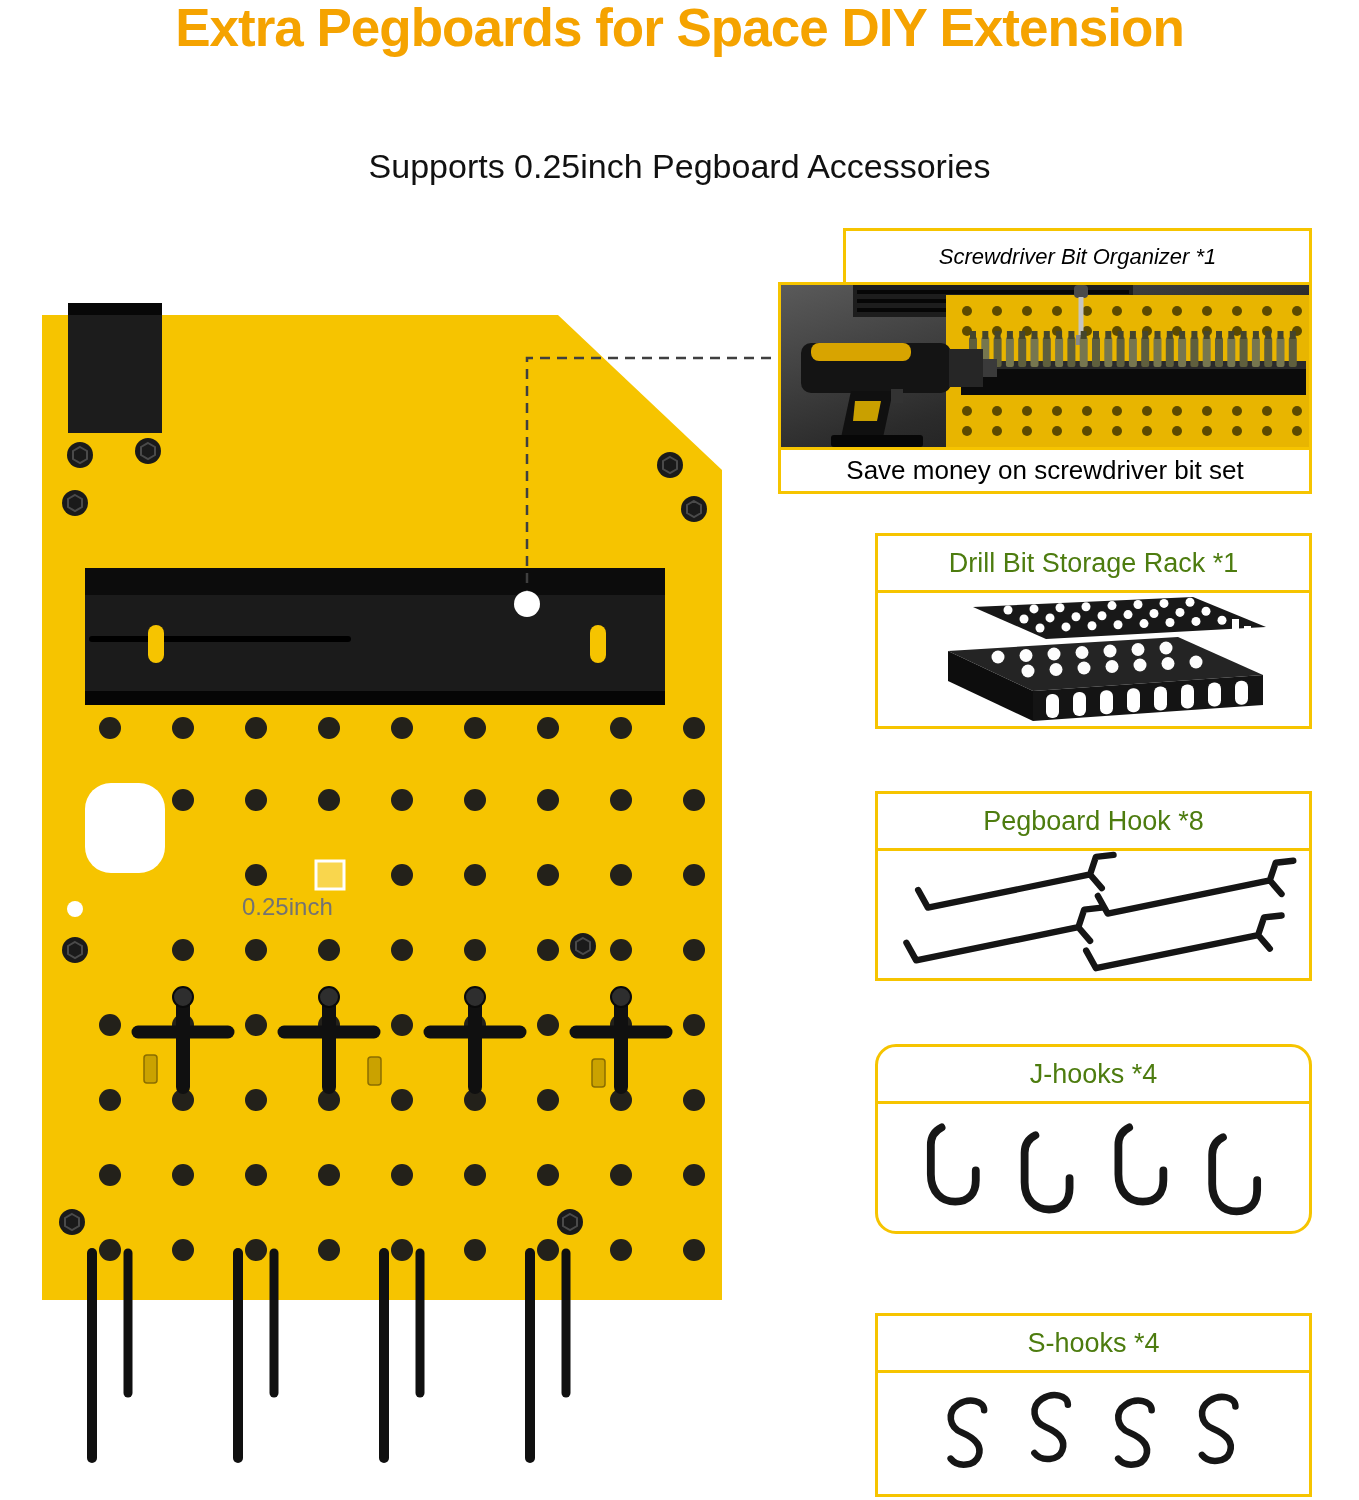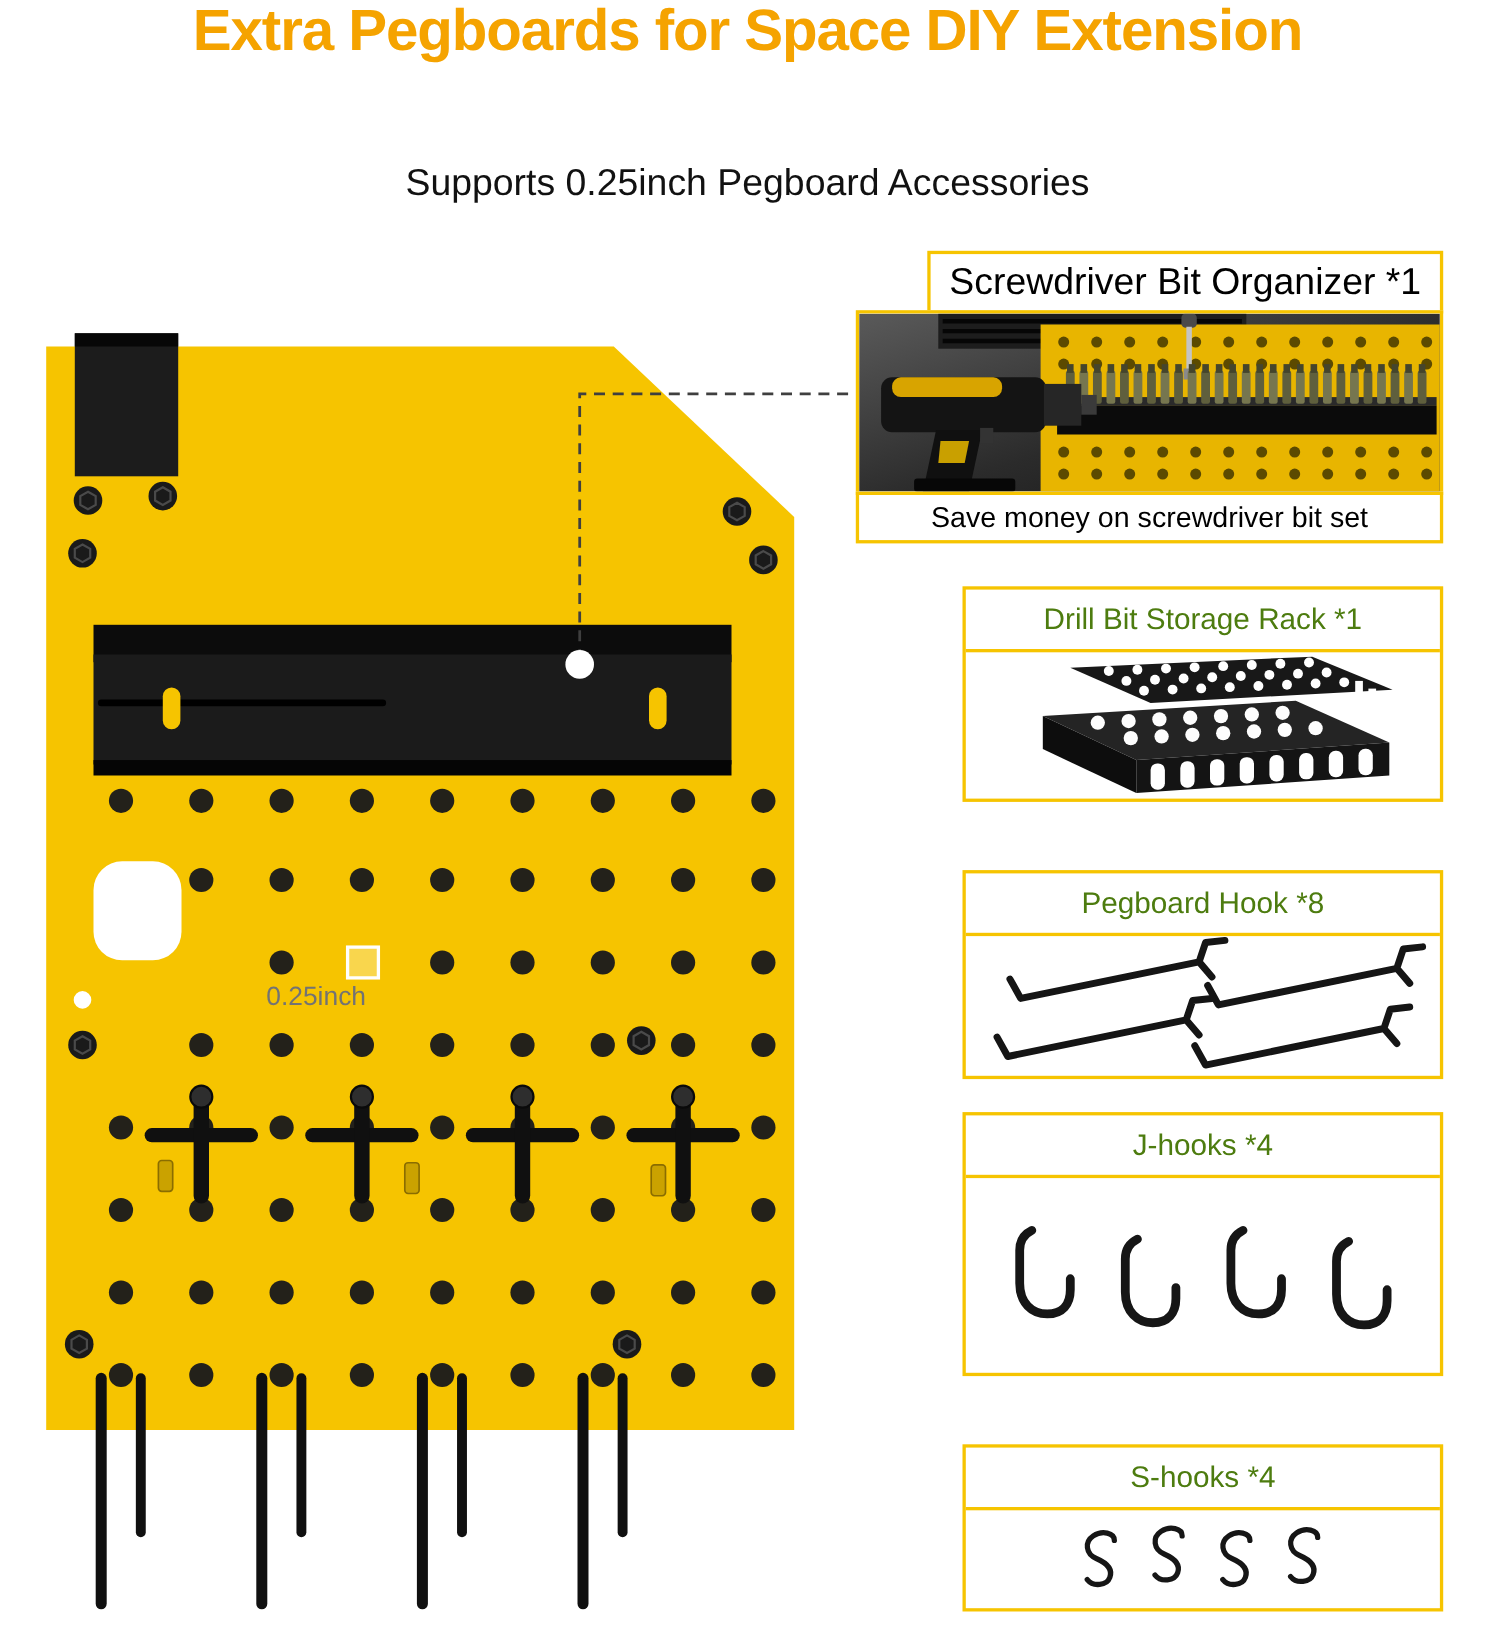--- a/index.html
+++ b/index.html
@@ -21,21 +21,21 @@
   .overlay-svg{position:absolute;left:0;top:0;width:1359px;height:1500px;z-index:5;pointer-events:none;}
   .size-label{position:absolute;left:242px;top:893px;width:200px;text-align:left;
     font-size:24px;color:#737373;z-index:6;}
 
   .pbox{position:absolute;background:#fff;border:3px solid var(--yl);box-sizing:border-box;}
   .pcenter{display:flex;align-items:center;justify-content:center;}
   .phead{height:54px;border-bottom:3px solid var(--yl);display:flex;align-items:center;justify-content:center;
     font-size:27px;color:#4d7c0f;}
   .pbody{position:absolute;top:57px;left:0;right:0;bottom:0;display:flex;align-items:center;justify-content:center;}
   .pbody svg{width:100%;height:100%;}
-  .p1head{font-size:34px;color:#000;}
+  .p1head{font-size:22px;color:#000;font-style:italic;}
   .p1cap{font-size:26px;color:#000;}
   .photo{overflow:hidden;padding:0;}
   .photo svg{display:block;width:100%;height:100%;}
 </style>
 </head>
 <body>
 
 <div class="canvas">
 
   <div class="title">Extra Pegboards for Space DIY Extension</div>
@@ -420,36 +420,36 @@
           <path id="phk" d="M 8 40 L 18 58 L 184 24 L 190 6 L 208 4 M 184 24 L 196 38" fill="none" stroke="#151515" stroke-width="6.5" stroke-linecap="round" stroke-linejoin="round"></path>
         </defs>
         <use href="#phk" x="28" y="0"></use>
         <use href="#phk" x="212" y="6"></use>
         <use href="#phk" x="16" y="54"></use>
         <use href="#phk" x="200" y="62"></use>
       </svg>
     </div>
   </div>
 
-  <div class="pbox" style="left:875px;top:1011px;width:437px;height:240px;">
+  <div class="pbox" style="left:875px;top:1044px;width:437px;height:190px;border-radius:21px;">
     <div class="phead">J-hooks *4</div>
     <div class="pbody">
       <svg viewBox="0 0 431 130">
         <defs>
           <path id="jhk" d="M 14 8 C 6 12 3 18 3 26 L 3 56 C 3 74 14 84 28 84 C 42 84 49 75 49 62 L 49 52" fill="none" stroke="#161616" stroke-width="8" stroke-linecap="round"></path>
         </defs>
         <use href="#jhk" x="46" y="16"></use>
         <use href="#jhk" x="142" y="24"></use>
         <use href="#jhk" x="238" y="16"></use>
         <use href="#jhk" x="334" y="26"></use>
       </svg>
     </div>
   </div>
 
-  <div class="pbox" style="left:875px;top:1313px;width:437px;height:152px;">
+  <div class="pbox" style="left:875px;top:1313px;width:437px;height:184px;">
     <div class="phead">S-hooks *4</div>
     <div class="pbody">
       <svg viewBox="0 0 431 130">
         <defs>
           <path id="shk" d="M 46 12 C 46 2 30 -2 18 6 C 6 14 8 30 22 36 C 36 42 44 50 40 61 C 36 72 18 74 10 64" fill="none" stroke="#161616" stroke-width="7" stroke-linecap="round"></path>
         </defs>
         <use href="#shk" x="52" y="28"></use>
         <use href="#shk" x="142" y="22"></use>
         <use href="#shk" x="232" y="28"></use>
         <use href="#shk" x="322" y="24"></use>

